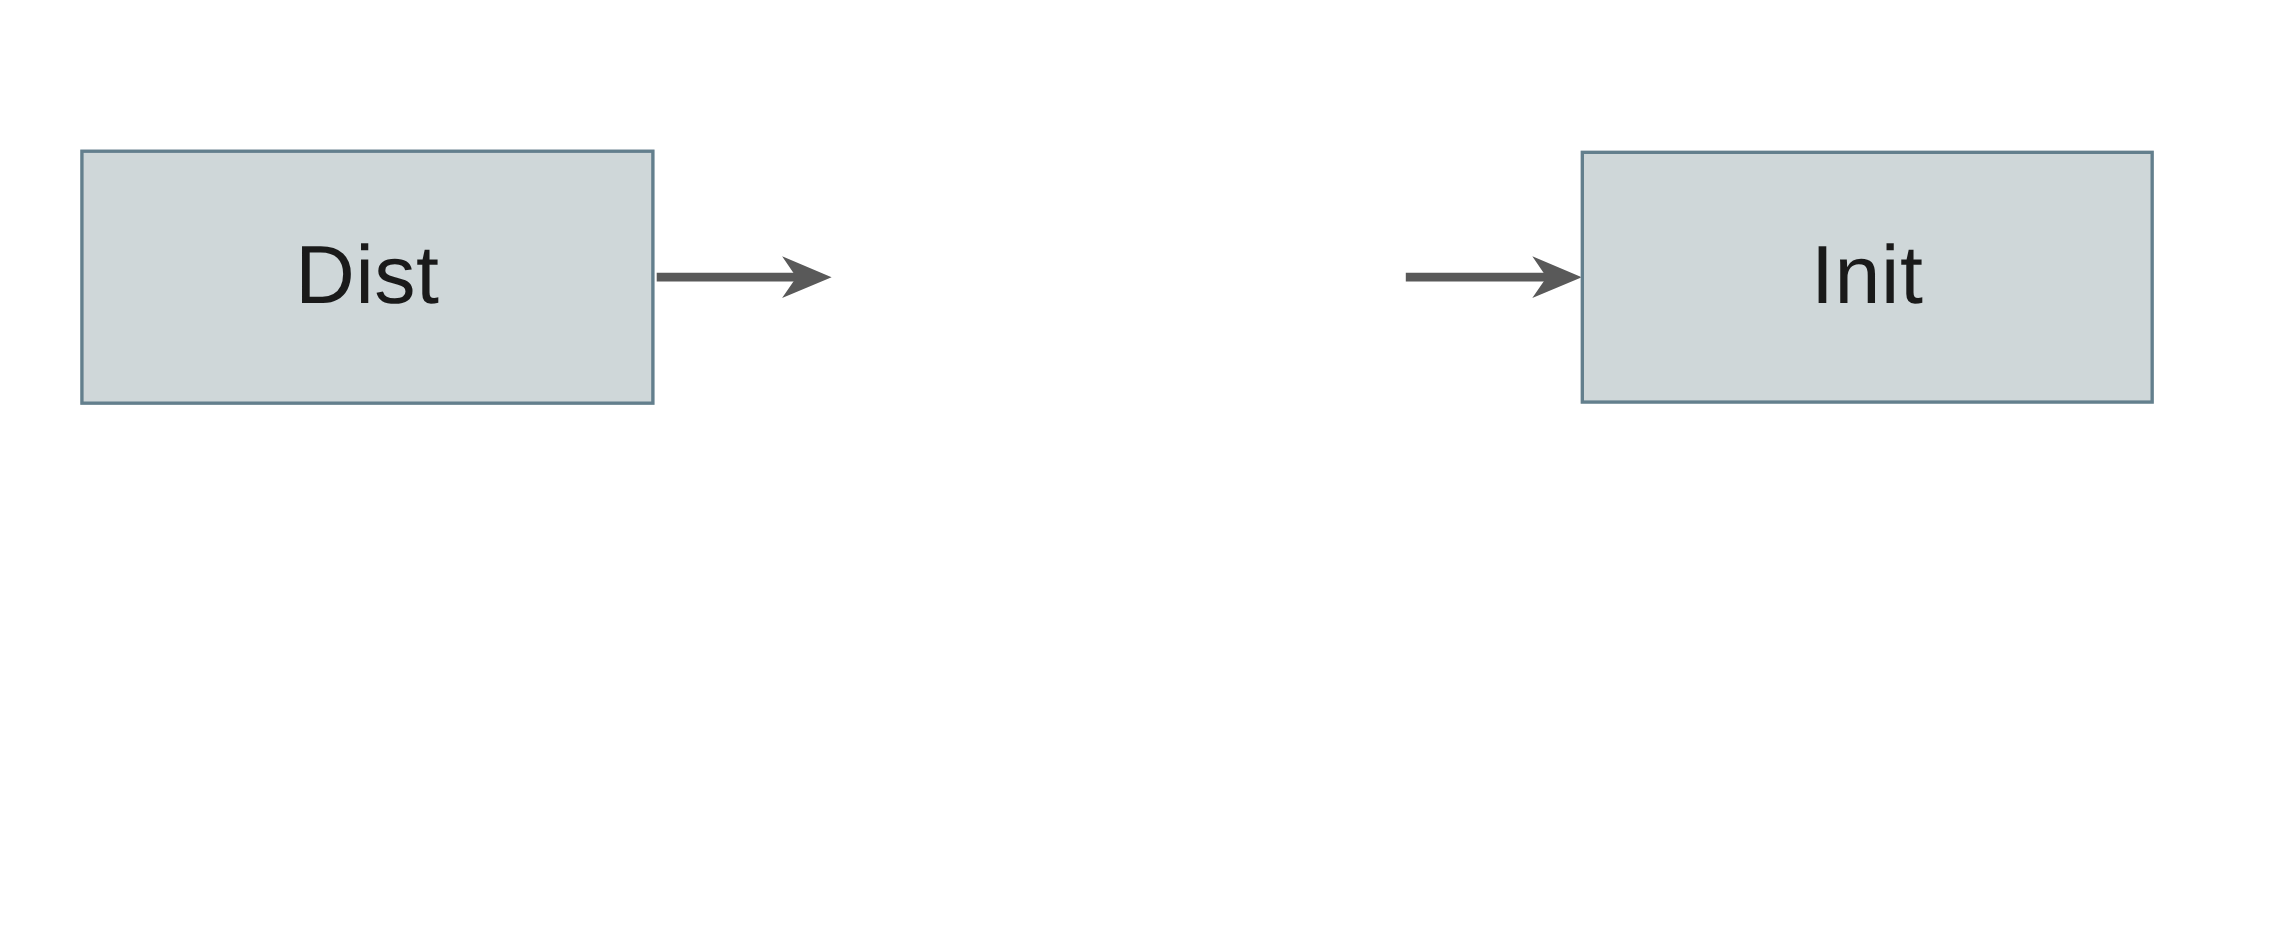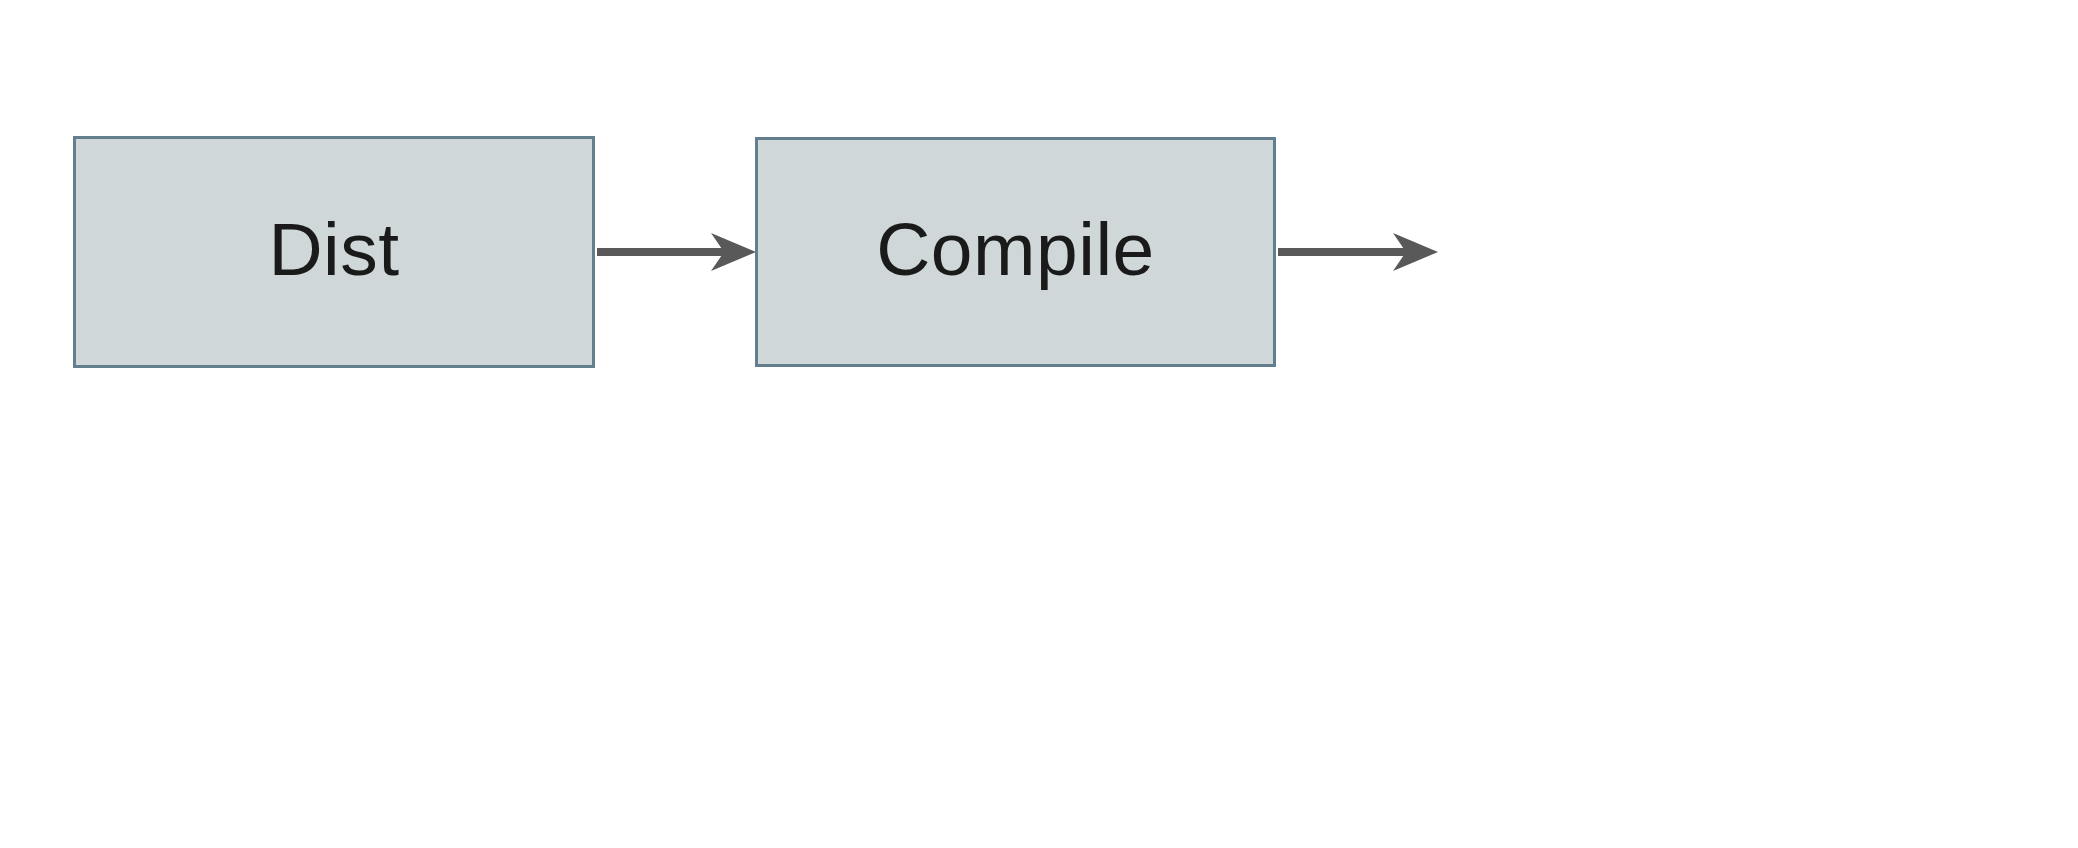--- a/index.html
+++ b/index.html
@@ -72,19 +72,19 @@
     <g>
       <line class="arrow-line" x1="1278" y1="213" x2="1408" y2="213"></line>
       <path class="arrow-head" d="M 1438,213 L 1393,194 L 1406,213 L 1393,232 Z"></path>
     </g>
   </svg>
 
   <div class="node node-dist">
     <span class="node-label">Dist</span>
   </div>
 
-  <div class="node node-compile">
-    <span class="node-label">Compile</span>
+
+  <div class="node node-init">
+    <span class="node-label">Init</span>
   </div>
-
 
 
 </div>
 
 </body></html>

